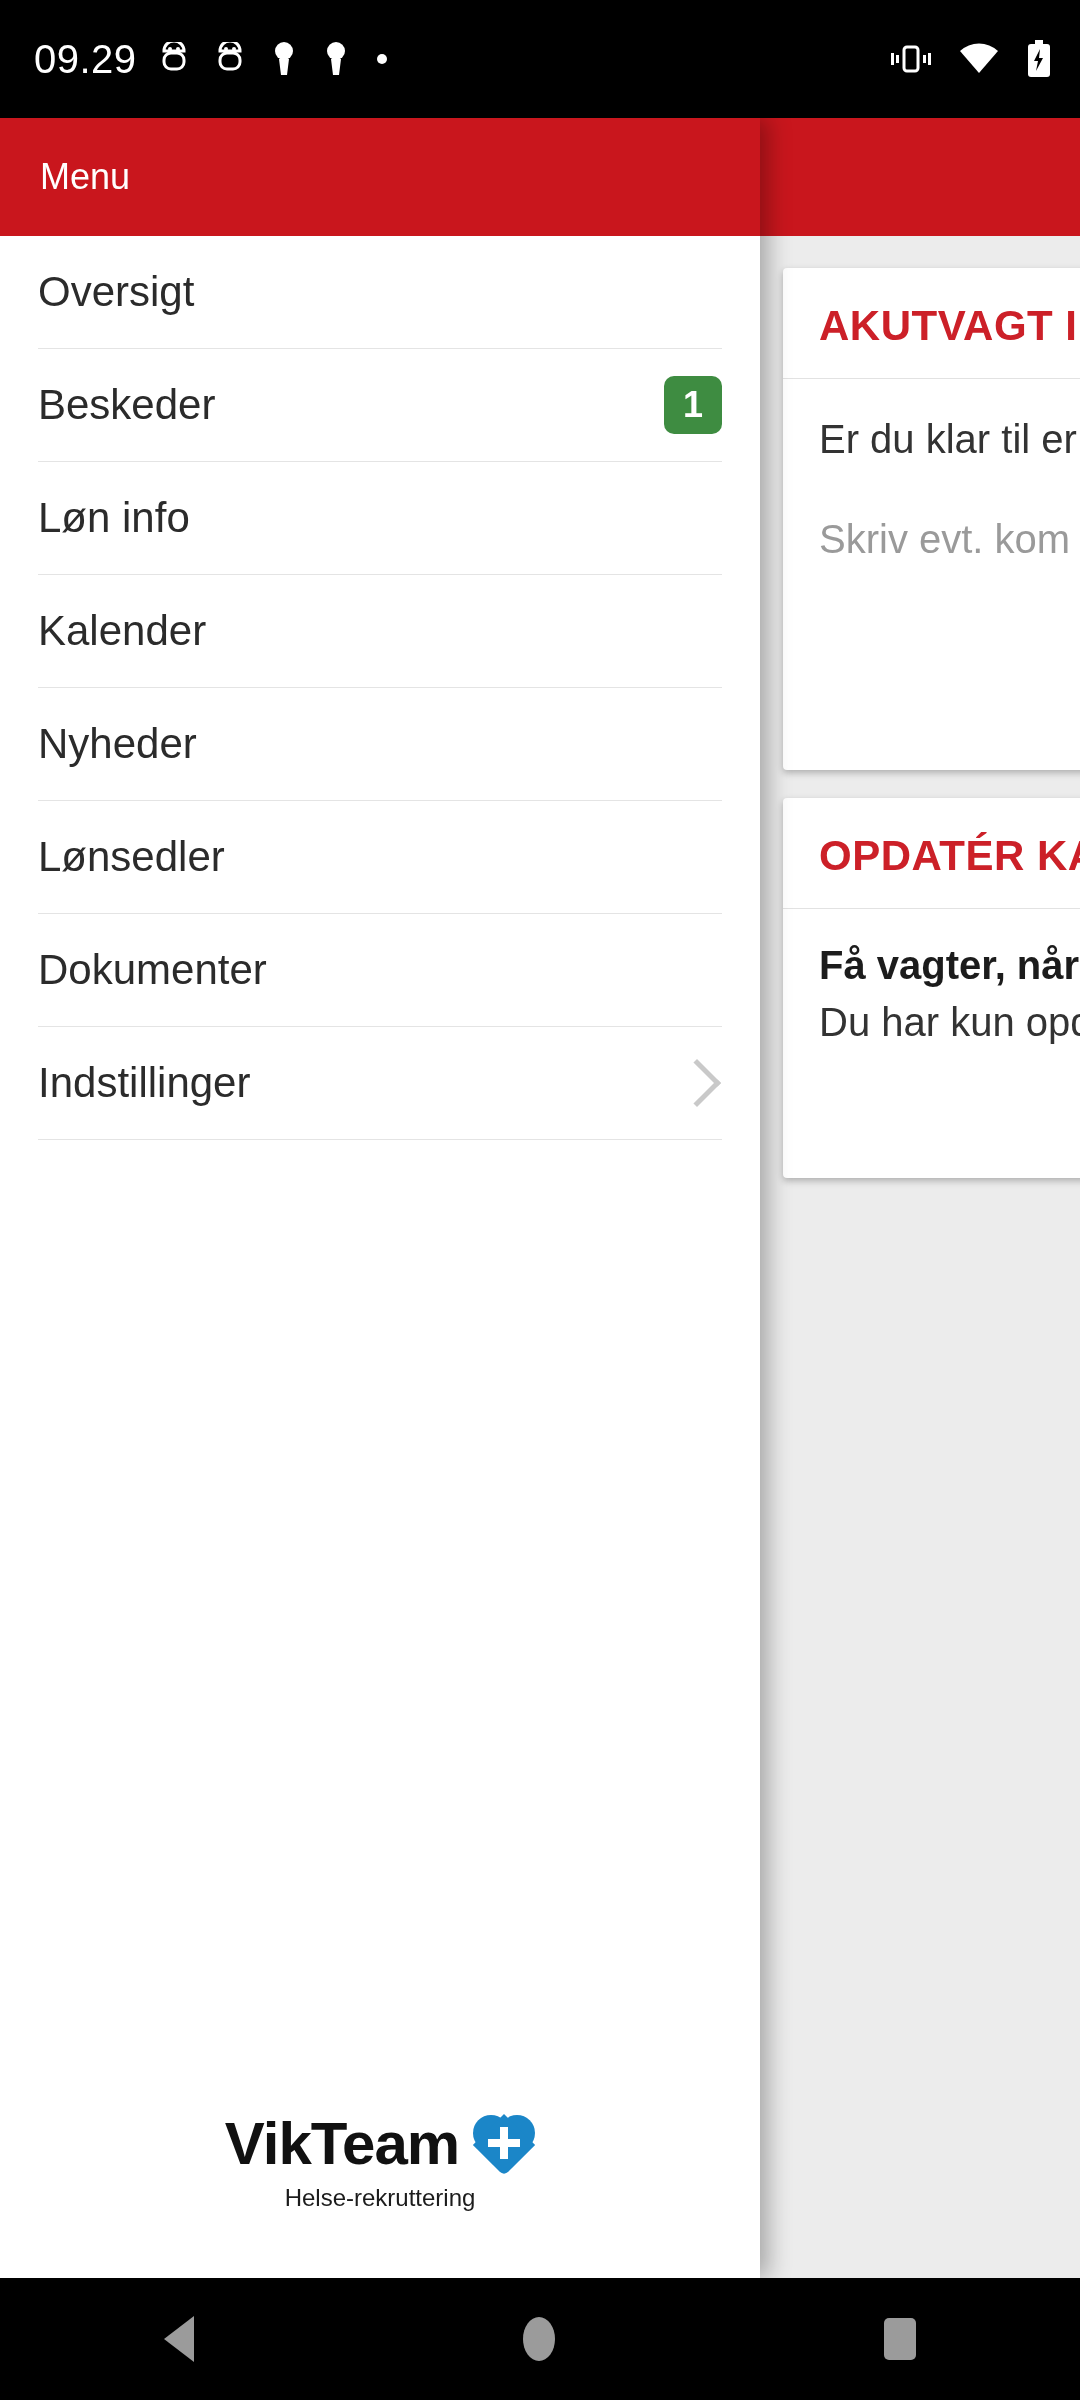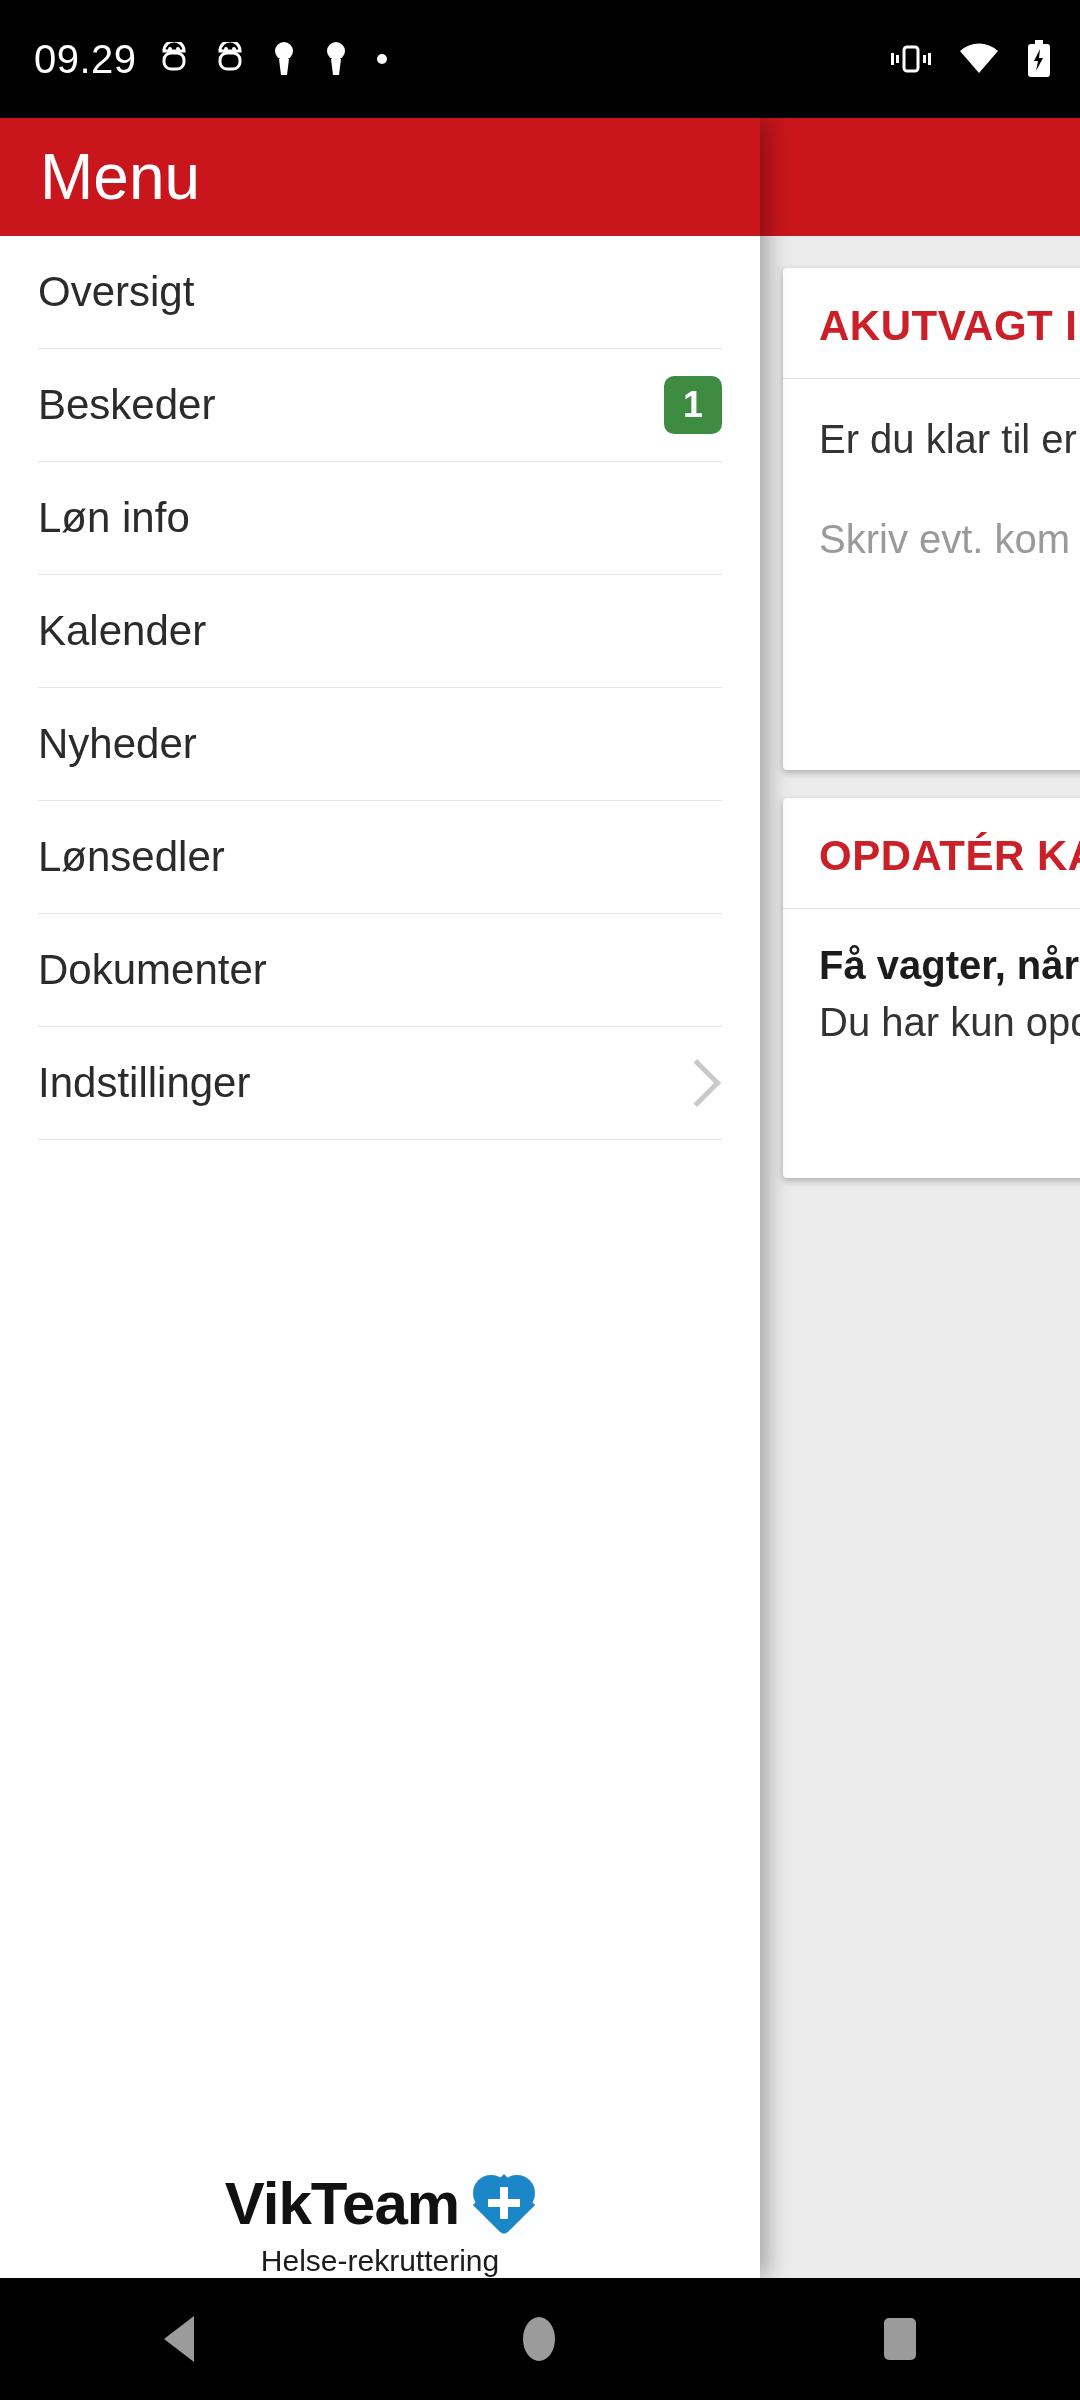--- a/index.html
+++ b/index.html
@@ -83,21 +83,21 @@
     position:absolute; left:0; top:118px; width:760px; height:2160px;
     background:#fff;
     box-shadow:8px 0 22px rgba(0,0,0,.30);
     display:flex; flex-direction:column;
   }
   #drawer-header {
     height:118px; background:#c9161d;
     display:flex; align-items:center; flex:none;
   }
   #drawer-title {
-    margin-left:40px; color:#fff; font-size:64px; font-weight:400;text-align:right;
+    margin-left:40px; color:#fff; font-size:36px; font-weight:400;text-align:right;
   }
   #drawer-list { flex:none; padding-top:0; }
   .menu-item {
     position:relative; height:113px;
     margin:0 38px; border-bottom:1px solid #e4e4e4;
     display:flex; align-items:center; cursor:pointer;
   }
   .menu-label { font-size:42px; color:#2b2b2b; font-weight:400; }
   .menu-right { position:absolute; right:0; display:flex; align-items:center; }
   .menu-chevron {
@@ -106,21 +106,21 @@
     transform:rotate(45deg); margin-right:8px;
   }
   .menu-badge {
     min-width:58px; height:58px; padding:0 16px;
     background:#3e8c41; border-radius:10px;
     color:#fff; font-size:36px; font-weight:700;
     display:flex; align-items:center; justify-content:center;
   }
 
   #drawer-footer {
-    margin-top:auto; 
+    margin-top:auto; padding-bottom:66px;
     display:flex; flex-direction:column; align-items:center;
   }
   #logo-row { display:flex; align-items:center; gap:14px; }
   #logo-word {
     font-size:60px; font-weight:700; color:#111;
     letter-spacing:-1px; font-family:"Liberation Sans", sans-serif;
   }
   #logo-heart { position:relative; width:62px; height:58px; }
   #logo-heart .lobe {
     position:absolute; top:0; width:36px; height:36px;
@@ -132,21 +132,21 @@
     position:absolute; left:9px; top:8px;
     width:44px; height:44px; background:#1b86c8;
     transform:rotate(45deg); border-radius:0 0 6px 0;
   }
   #logo-heart .plus-h, #logo-heart .plus-v {
     position:absolute; background:#fff; z-index:3;
   }
   #logo-heart .plus-h { left:15px; top:24px; width:32px; height:8px; }
   #logo-heart .plus-v { left:27px; top:12px; width:8px; height:32px; }
   #logo-tagline {
-    margin-top:6px; font-size:30px; color:#1c1c1c; font-weight:400;
+    margin-top:6px; font-size:24px; color:#1c1c1c; font-weight:400;
   }
 
   
   #navbar {
     position:absolute; left:0; bottom:0; width:1080px; height:122px;
     background:#000; display:flex; align-items:center; justify-content:space-around;
   }
   #nav-back {
     width:0; height:0;
     border-top:23px solid transparent; border-bottom:23px solid transparent;

